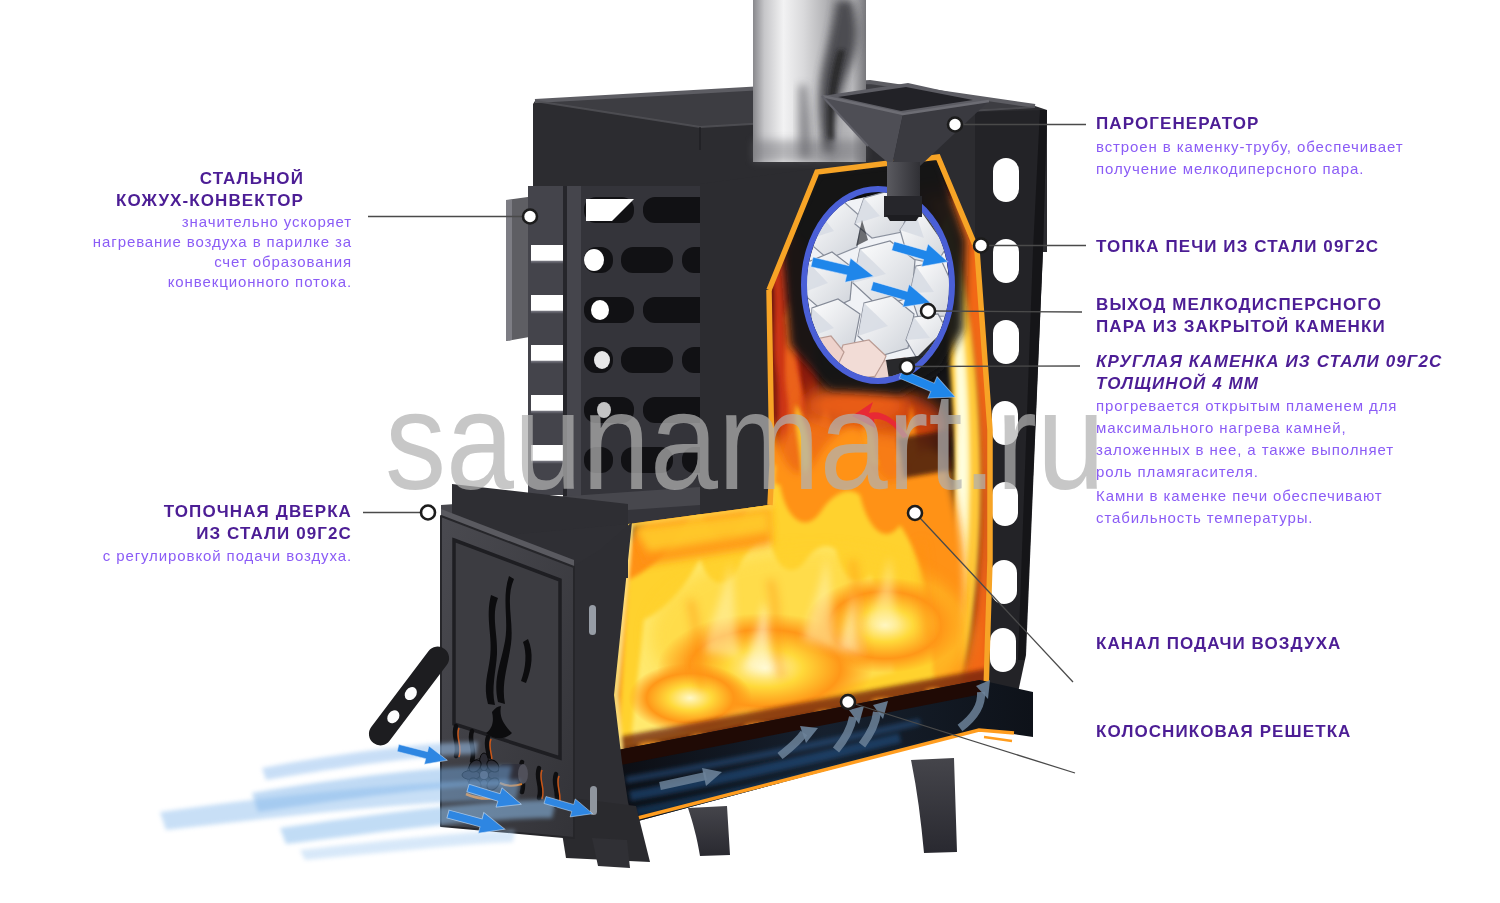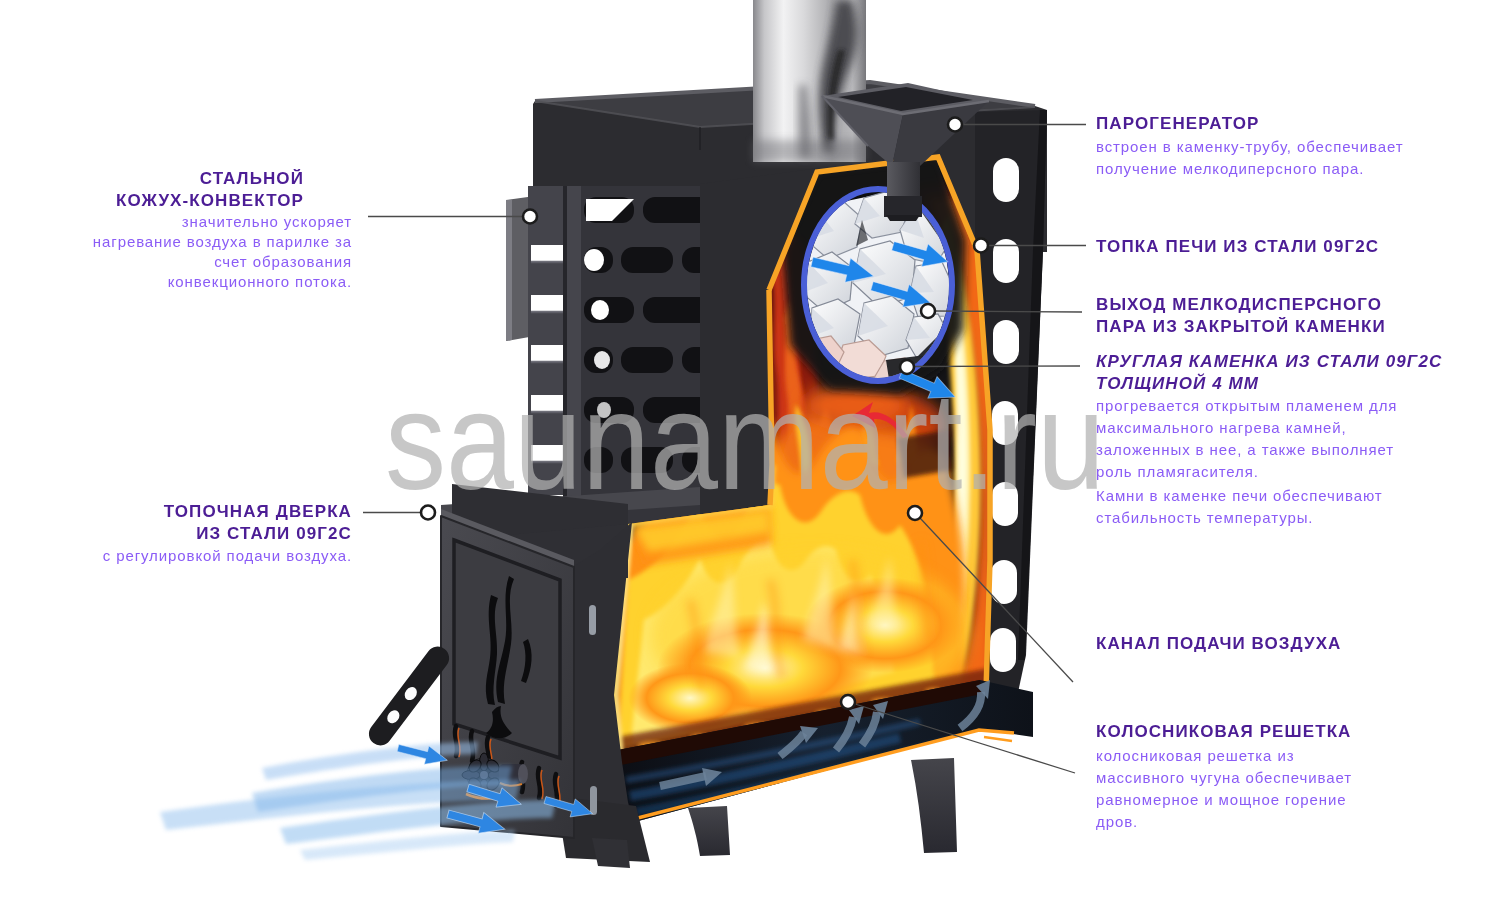--- a/index.html
+++ b/index.html
@@ -435,14 +435,13 @@
 
 <div class="bl" style="left:1096px;top:294px;">ВЫХОД МЕЛКОДИСПЕРСНОГО<br>ПАРА ИЗ ЗАКРЫТОЙ КАМЕНКИ</div>
 
 <div class="bl" style="left:1096px;top:351px;font-style:italic;">КРУГЛАЯ КАМЕНКА ИЗ СТАЛИ 09Г2С<br>ТОЛЩИНОЙ 4 ММ</div>
 <div class="tx" style="left:1096px;top:395px;">прогревается открытым пламенем для<br>максимального нагрева камней,<br>заложенных в нее, а также выполняет<br>роль пламягасителя.</div>
 <div class="tx" style="left:1096px;top:485px;">Камни в каменке печи обеспечивают<br>стабильность температуры.</div>
 
 <div class="bl" style="left:1096px;top:633px;">КАНАЛ ПОДАЧИ ВОЗДУХА</div>
 
 <div class="bl" style="left:1096px;top:721px;">КОЛОСНИКОВАЯ РЕШЕТКА</div>
-<div class="tx" style="left:1096px;top:745px;">колосниковая решетка из<br>массивного чугуна обеспечивает<br>равномерное и мощное горение<br>дров.</div>
 </div>
 
 </body></html>

